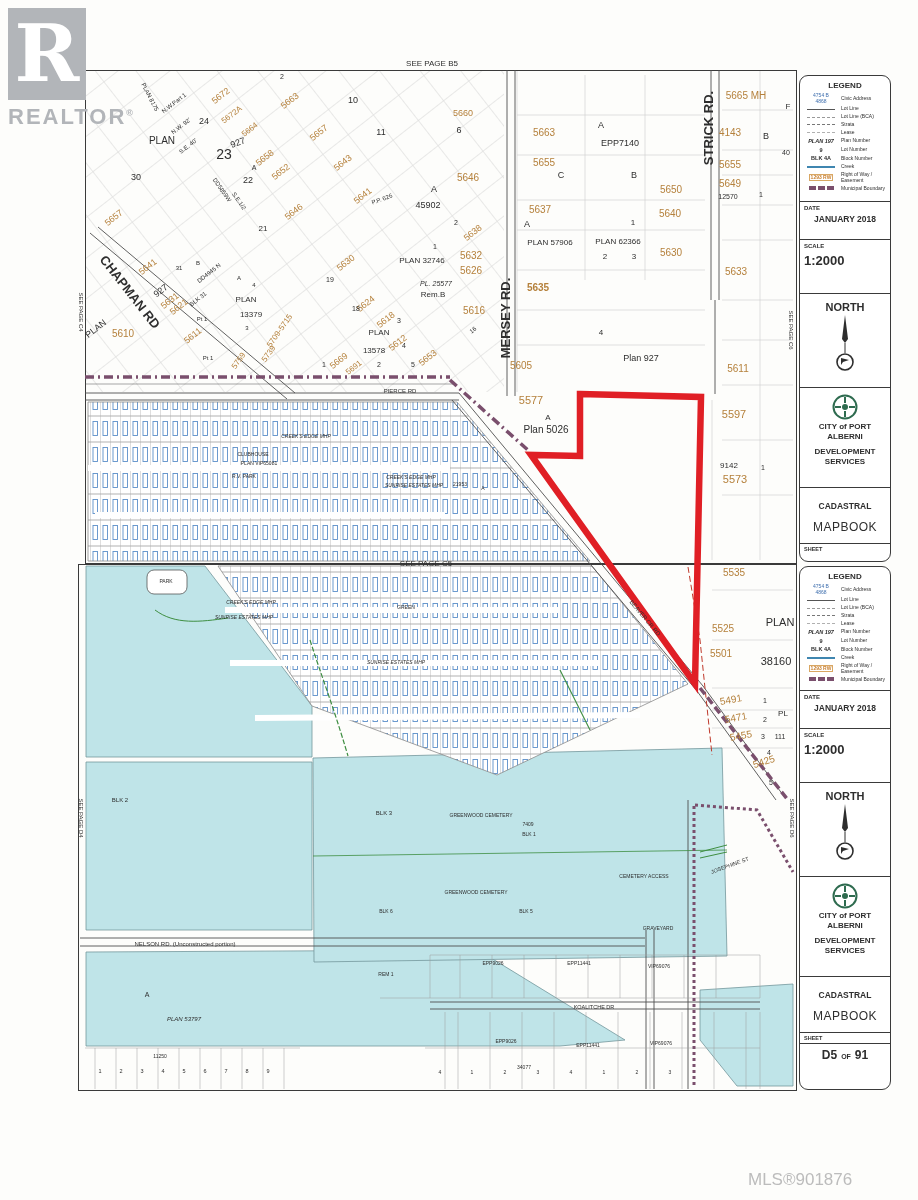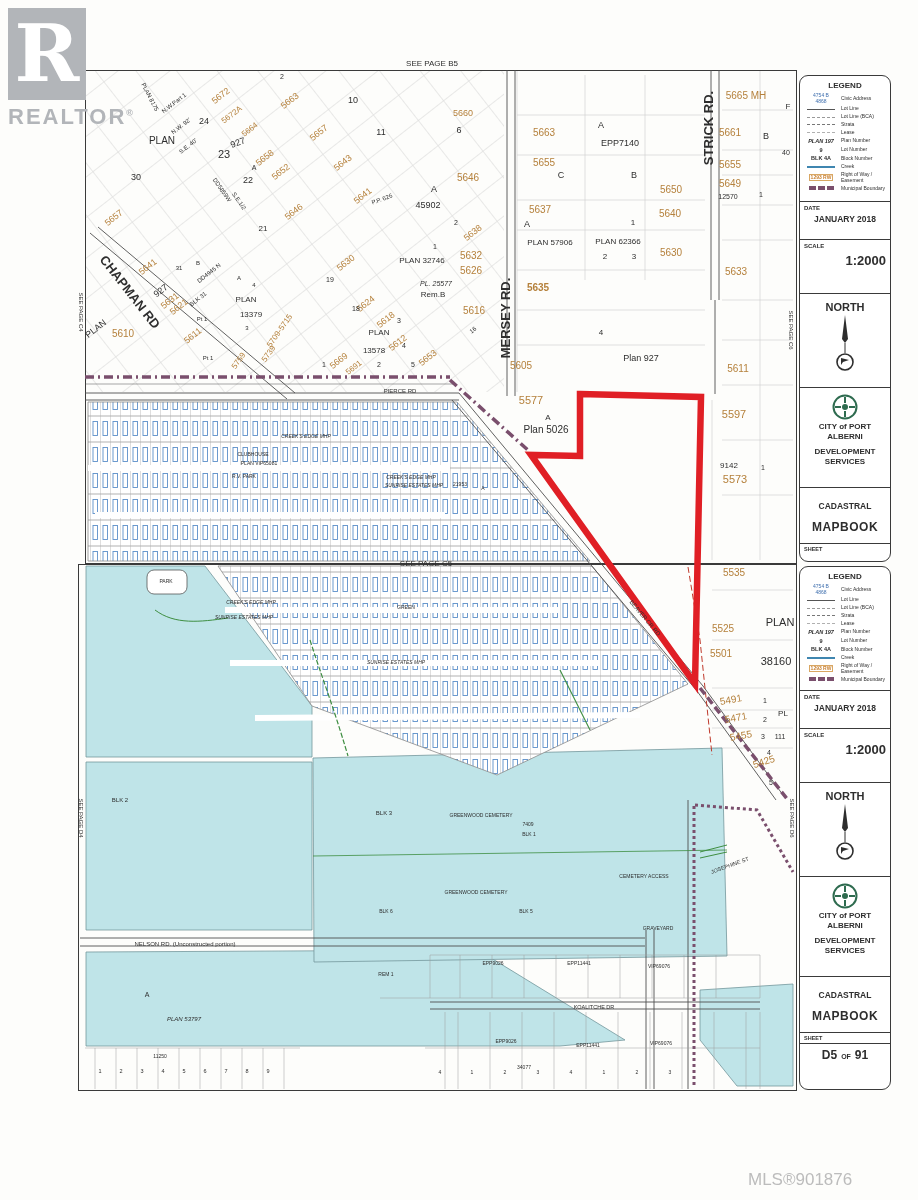--- a/index.html
+++ b/index.html
@@ -36,30 +36,30 @@
   .smp-dash{border-top-style:dashed;border-top-color:#999;}
   .smp-dash2{border-top-style:dashed;border-top-color:#777;}
   .smp-dash3{border-top-style:dashed;border-top-color:#b0b0b0;}
   .smp-creek{border-top:2.5px solid #3f86b0;width:28px;margin:0 auto;}
   .smp-civic{color:#3f6fae;font-size:5px;line-height:1.1;}
   .smp-text{font-size:5.5px;font-weight:bold;}
   .smp-row{color:#c87f2f;font-size:5px;font-weight:bold;border:1px solid #d9a763;padding:0 1px;display:inline-block;}
   .smp-muni span{display:inline-block;width:7px;height:4px;background:#7a4f6d;margin:0 1px;}
   .ds-label{font-size:6px;font-weight:bold;}
   .ds-value{font-size:8.5px;font-weight:bold;text-align:center;margin-top:3px;}
-  .scale-value{font-size:13px;font-weight:bold;text-align:right;margin-top:4px;}
+  .scale-value{font-size:13px;font-weight:bold;text-align:left;margin-top:4px;}
   .north{text-align:center;}
   .north .n-word{font-size:11px;font-weight:bold;margin-top:4px;}
   .city{text-align:center;}
   .city .crest{margin:3px auto 2px auto;display:block;}
   .city .l1{font-size:8px;font-weight:bold;line-height:1.25;}
   .city .l2{font-size:8px;font-weight:bold;line-height:1.25;margin-top:5px;}
   .cad{text-align:center;}
   .cad .c1{font-size:8.5px;font-weight:bold;margin-top:10px;}
-  .cad .c2{font-size:12px;font-weight:bold;margin-top:9px;letter-spacing:0.5px;}
+  .cad .c2{font-size:12px;font-weight:normal;margin-top:9px;letter-spacing:0.5px;}
   .sheet-strip{font-size:5.5px;font-weight:bold;padding:2px 4px;border-bottom:none;}
   .sheet-val{text-align:center;font-size:12px;font-weight:bold;padding-top:4px;}
   .sheet-val .of{font-size:7px;font-weight:bold;padding:0 4px;}
   
   #mls{position:absolute;left:748px;top:1170px;font-size:17px;color:#bcbcbc;z-index:6;}
 </style>
 </head>
 <body>
 
 <div class="sheet" id="sheet-top"></div>
@@ -151,21 +151,21 @@
     <span class="map-label c-k bold" style="left: 505px; top: 318px; font-size: 13px; transform: translate(-50%, -50%) rotate(-90deg);">MERSEY RD.</span>
     <span class="map-label c-k bold" style="left: 708px; top: 128px; font-size: 13px; transform: translate(-50%, -50%) rotate(-90deg);">STRICK RD.</span>
     <span class="map-label c-k" style="left: 400px; top: 391px; font-size: 6px; transform: translate(-50%, -50%) rotate(0deg);">PIERCE RD</span>
     <span class="map-label c-k" style="left: 645px; top: 618px; font-size: 6px; transform: translate(-50%, -50%) rotate(50deg);">BEAVER CR RD</span>
     <span class="map-label c-k" style="left: 150px; top: 97px; font-size: 6px; transform: translate(-50%, -50%) rotate(63deg);">PLAN 8175</span>
     <span class="map-label c-k" style="left: 174px; top: 103px; font-size: 6px; transform: translate(-50%, -50%) rotate(-38deg);">N.W.Part 1</span>
     <span class="map-label c-k" style="left: 181px; top: 126px; font-size: 6px; transform: translate(-50%, -50%) rotate(-38deg);">N.W. 92'</span>
     <span class="map-label c-k" style="left: 162px; top: 141px; font-size: 10px; transform: translate(-50%, -50%) rotate(0deg);">PLAN</span>
     <span class="map-label c-k" style="left: 188px; top: 146px; font-size: 6px; transform: translate(-50%, -50%) rotate(-38deg);">S.E. 40'</span>
     <span class="map-label c-k" style="left: 204px; top: 121px; font-size: 9px; transform: translate(-50%, -50%) rotate(0deg);">24</span>
-    <span class="map-label c-k" style="left: 224px; top: 154px; font-size: 11px; transform: translate(-50%, -50%) rotate(0deg);">23</span>
+    <span class="map-label c-k" style="left: 224px; top: 154px; font-size: 14px; transform: translate(-50%, -50%) rotate(0deg);">23</span>
     <span class="map-label c-k" style="left: 238px; top: 143px; font-size: 9px; transform: translate(-50%, -50%) rotate(-20deg);">927</span>
     <span class="map-label c-k" style="left: 136px; top: 177px; font-size: 9px; transform: translate(-50%, -50%) rotate(0deg);">30</span>
     <span class="map-label c-k" style="left: 248px; top: 180px; font-size: 9px; transform: translate(-50%, -50%) rotate(0deg);">22</span>
     <span class="map-label c-k" style="left: 263px; top: 229px; font-size: 8px; transform: translate(-50%, -50%) rotate(0deg);">21</span>
     <span class="map-label c-k" style="left: 254px; top: 167px; font-size: 7px; transform: translate(-50%, -50%) rotate(0deg);">A</span>
     <span class="map-label c-k" style="left: 222px; top: 190px; font-size: 6px; transform: translate(-50%, -50%) rotate(55deg);">DD5859W</span>
     <span class="map-label c-k" style="left: 239px; top: 201px; font-size: 6px; transform: translate(-50%, -50%) rotate(55deg);">S.E.1/2</span>
     <span class="map-label c-k" style="left: 282px; top: 76px; font-size: 7px; transform: translate(-50%, -50%) rotate(0deg);">2</span>
     <span class="map-label c-o" style="left: 221px; top: 96px; font-size: 9px; transform: translate(-50%, -50%) rotate(-38deg);">5672</span>
     <span class="map-label c-o" style="left: 232px; top: 115px; font-size: 8px; transform: translate(-50%, -50%) rotate(-38deg);">5672A</span>
@@ -234,21 +234,21 @@
     <span class="map-label c-k" style="left: 413px; top: 364px; font-size: 7px; transform: translate(-50%, -50%) rotate(0deg);">5</span>
     <span class="map-label c-k" style="left: 324px; top: 364px; font-size: 7px; transform: translate(-50%, -50%) rotate(0deg);">1</span>
     <span class="map-label c-k" style="left: 404px; top: 345px; font-size: 7px; transform: translate(-50%, -50%) rotate(0deg);">4</span>
     <span class="map-label c-o" style="left: 544px; top: 133px; font-size: 10px; transform: translate(-50%, -50%) rotate(0deg);">5663</span>
     <span class="map-label c-k" style="left: 601px; top: 125px; font-size: 9px; transform: translate(-50%, -50%) rotate(0deg);">A</span>
     <span class="map-label c-k" style="left: 620px; top: 143px; font-size: 9px; transform: translate(-50%, -50%) rotate(0deg);">EPP7140</span>
     <span class="map-label c-o" style="left: 544px; top: 163px; font-size: 10px; transform: translate(-50%, -50%) rotate(0deg);">5655</span>
     <span class="map-label c-k" style="left: 561px; top: 175px; font-size: 9px; transform: translate(-50%, -50%) rotate(0deg);">C</span>
     <span class="map-label c-k" style="left: 634px; top: 175px; font-size: 9px; transform: translate(-50%, -50%) rotate(0deg);">B</span>
     <span class="map-label c-o" style="left: 671px; top: 190px; font-size: 10px; transform: translate(-50%, -50%) rotate(0deg);">5650</span>
-    <span class="map-label c-o" style="left: 730px; top: 133px; font-size: 10px; transform: translate(-50%, -50%) rotate(0deg);">5661</span>
+    <span class="map-label c-o" style="left: 730px; top: 133px; font-size: 10px; transform: translate(-50%, -50%) rotate(0deg);">4143</span>
     <span class="map-label c-k" style="left: 766px; top: 136px; font-size: 9px; transform: translate(-50%, -50%) rotate(0deg);">B</span>
     <span class="map-label c-k" style="left: 786px; top: 152px; font-size: 7px; transform: translate(-50%, -50%) rotate(0deg);">40</span>
     <span class="map-label c-o" style="left: 730px; top: 165px; font-size: 10px; transform: translate(-50%, -50%) rotate(0deg);">5655</span>
     <span class="map-label c-o" style="left: 730px; top: 184px; font-size: 10px; transform: translate(-50%, -50%) rotate(0deg);">5649</span>
     <span class="map-label c-k" style="left: 728px; top: 196px; font-size: 7px; transform: translate(-50%, -50%) rotate(0deg);">12570</span>
     <span class="map-label c-k" style="left: 761px; top: 194px; font-size: 7px; transform: translate(-50%, -50%) rotate(0deg);">1</span>
     <span class="map-label c-k" style="left: 788px; top: 107px; font-size: 8px; transform: translate(-50%, -50%) rotate(0deg);">F</span>
     <span class="map-label c-o" style="left: 540px; top: 210px; font-size: 10px; transform: translate(-50%, -50%) rotate(0deg);">5637</span>
     <span class="map-label c-k" style="left: 527px; top: 224px; font-size: 9px; transform: translate(-50%, -50%) rotate(0deg);">A</span>
     <span class="map-label c-k" style="left: 550px; top: 243px; font-size: 8px; transform: translate(-50%, -50%) rotate(0deg);">PLAN 57906</span>

